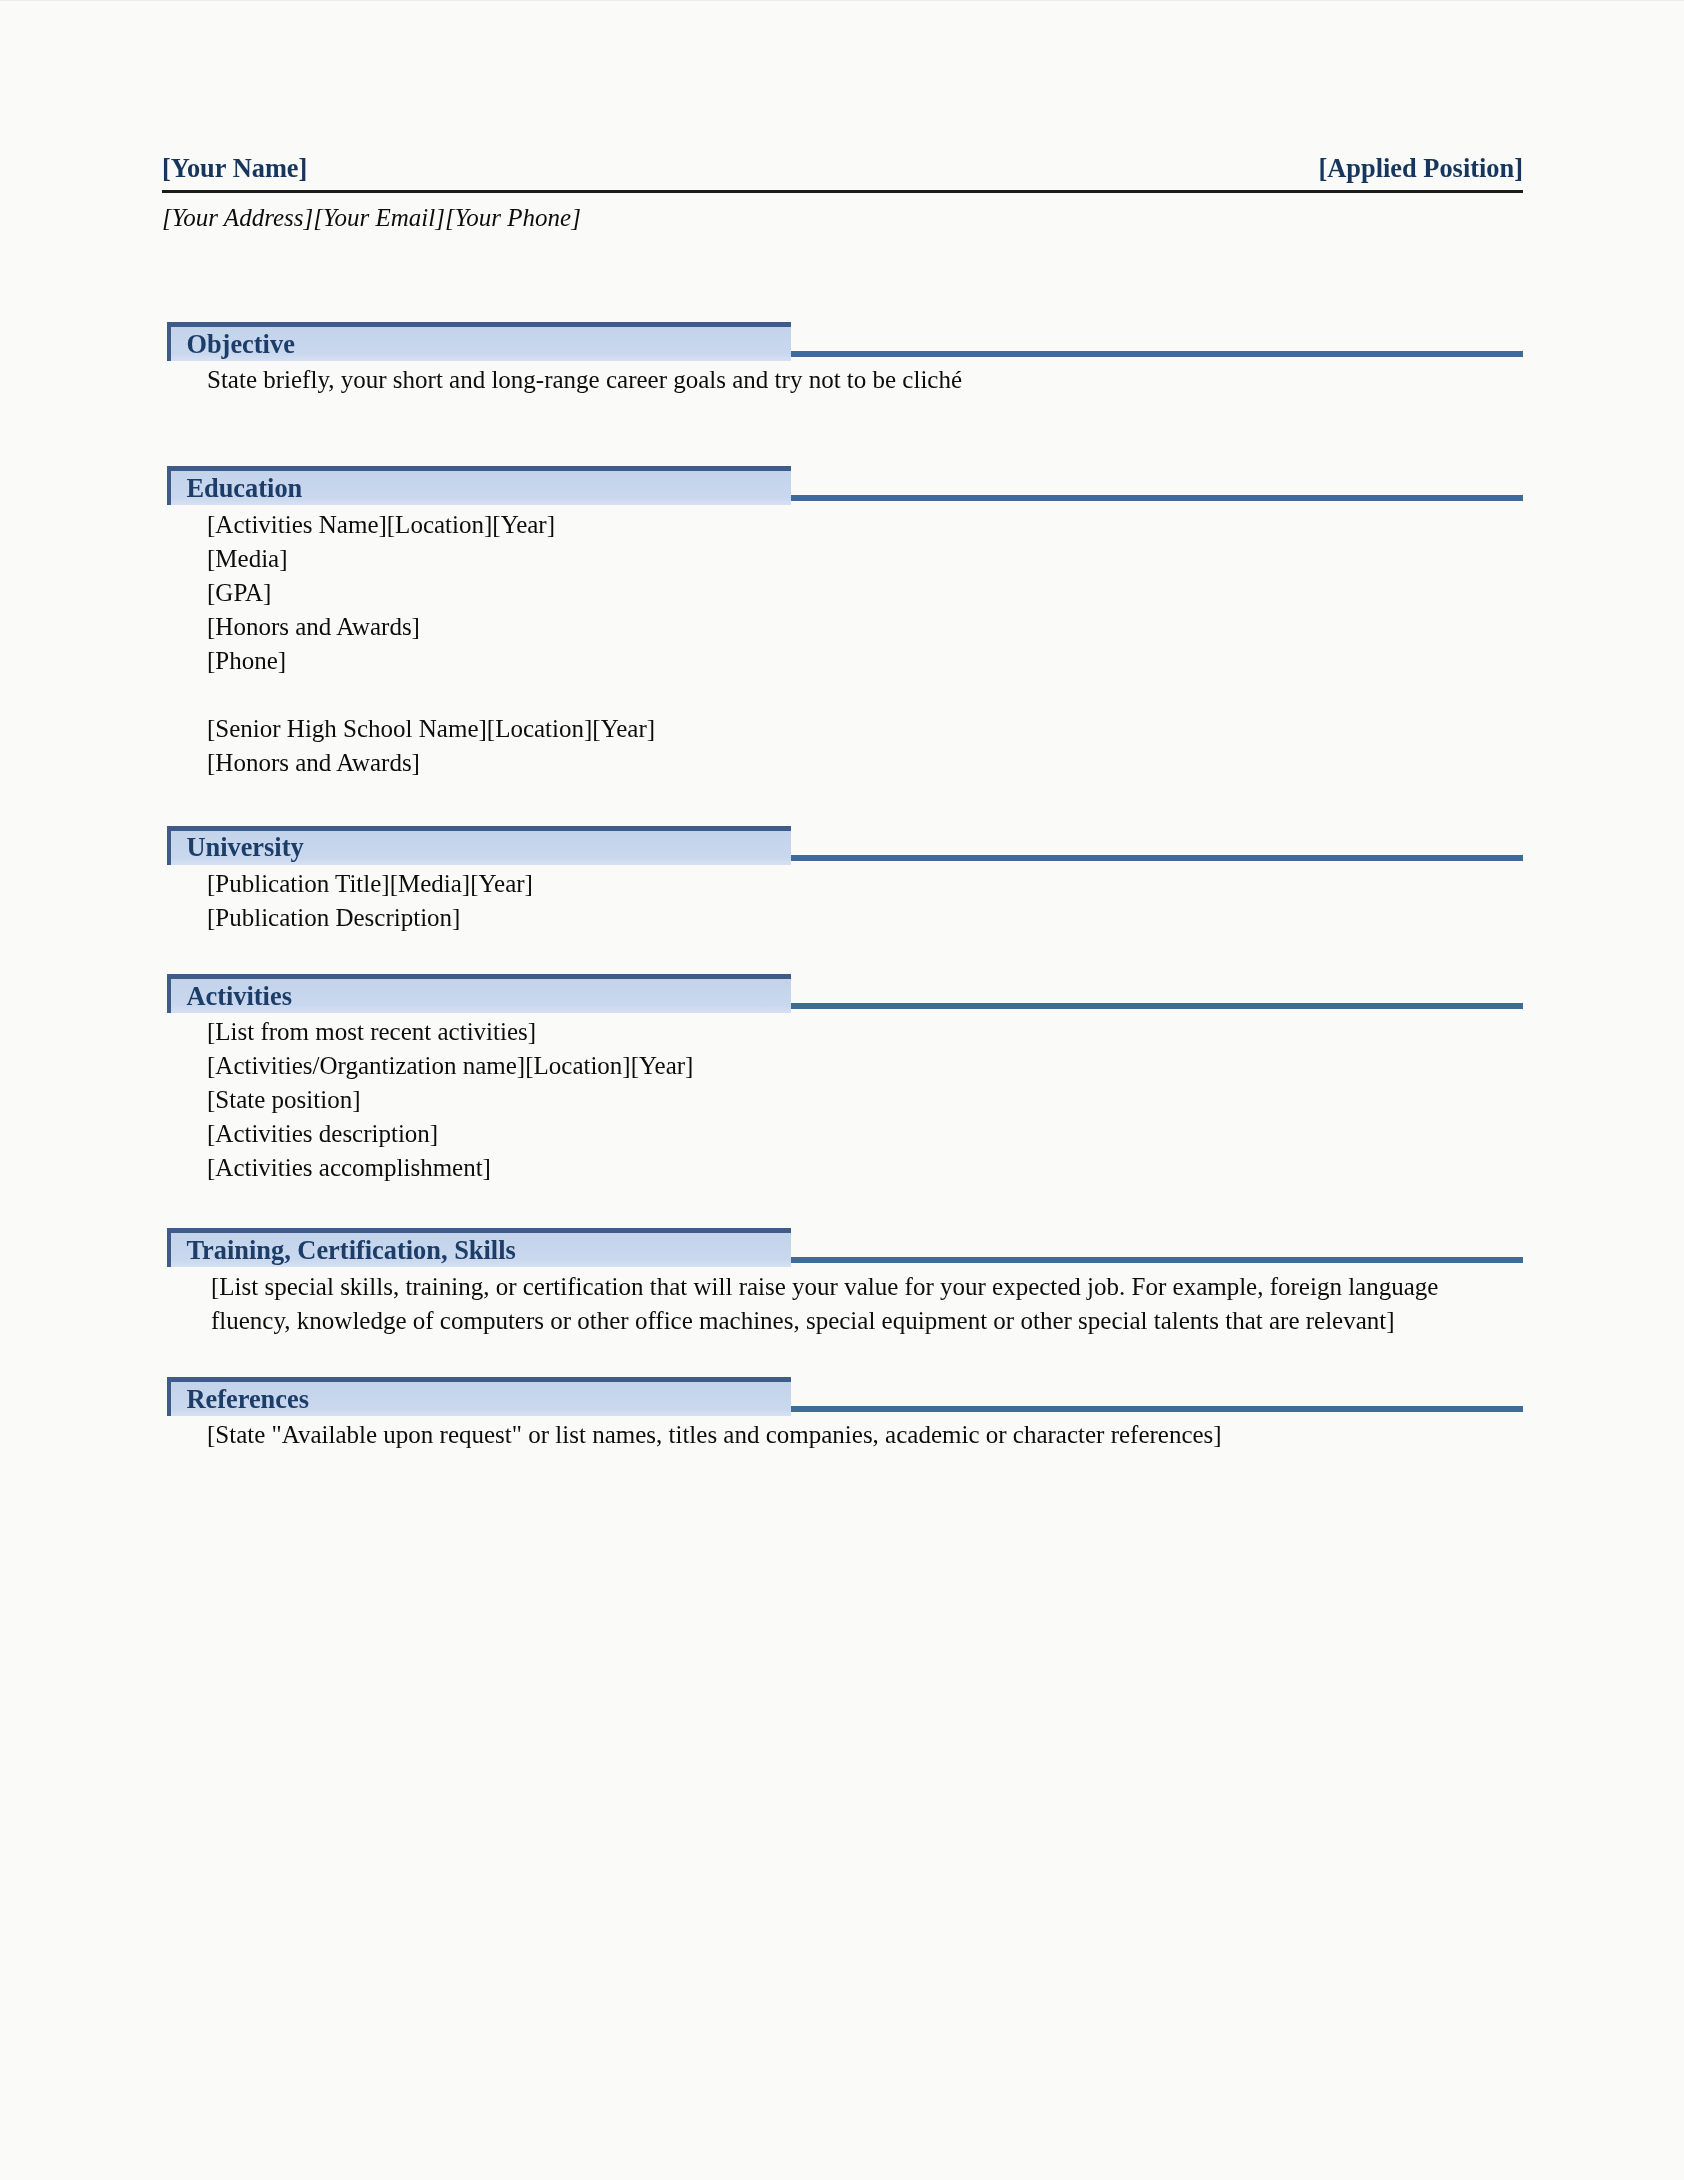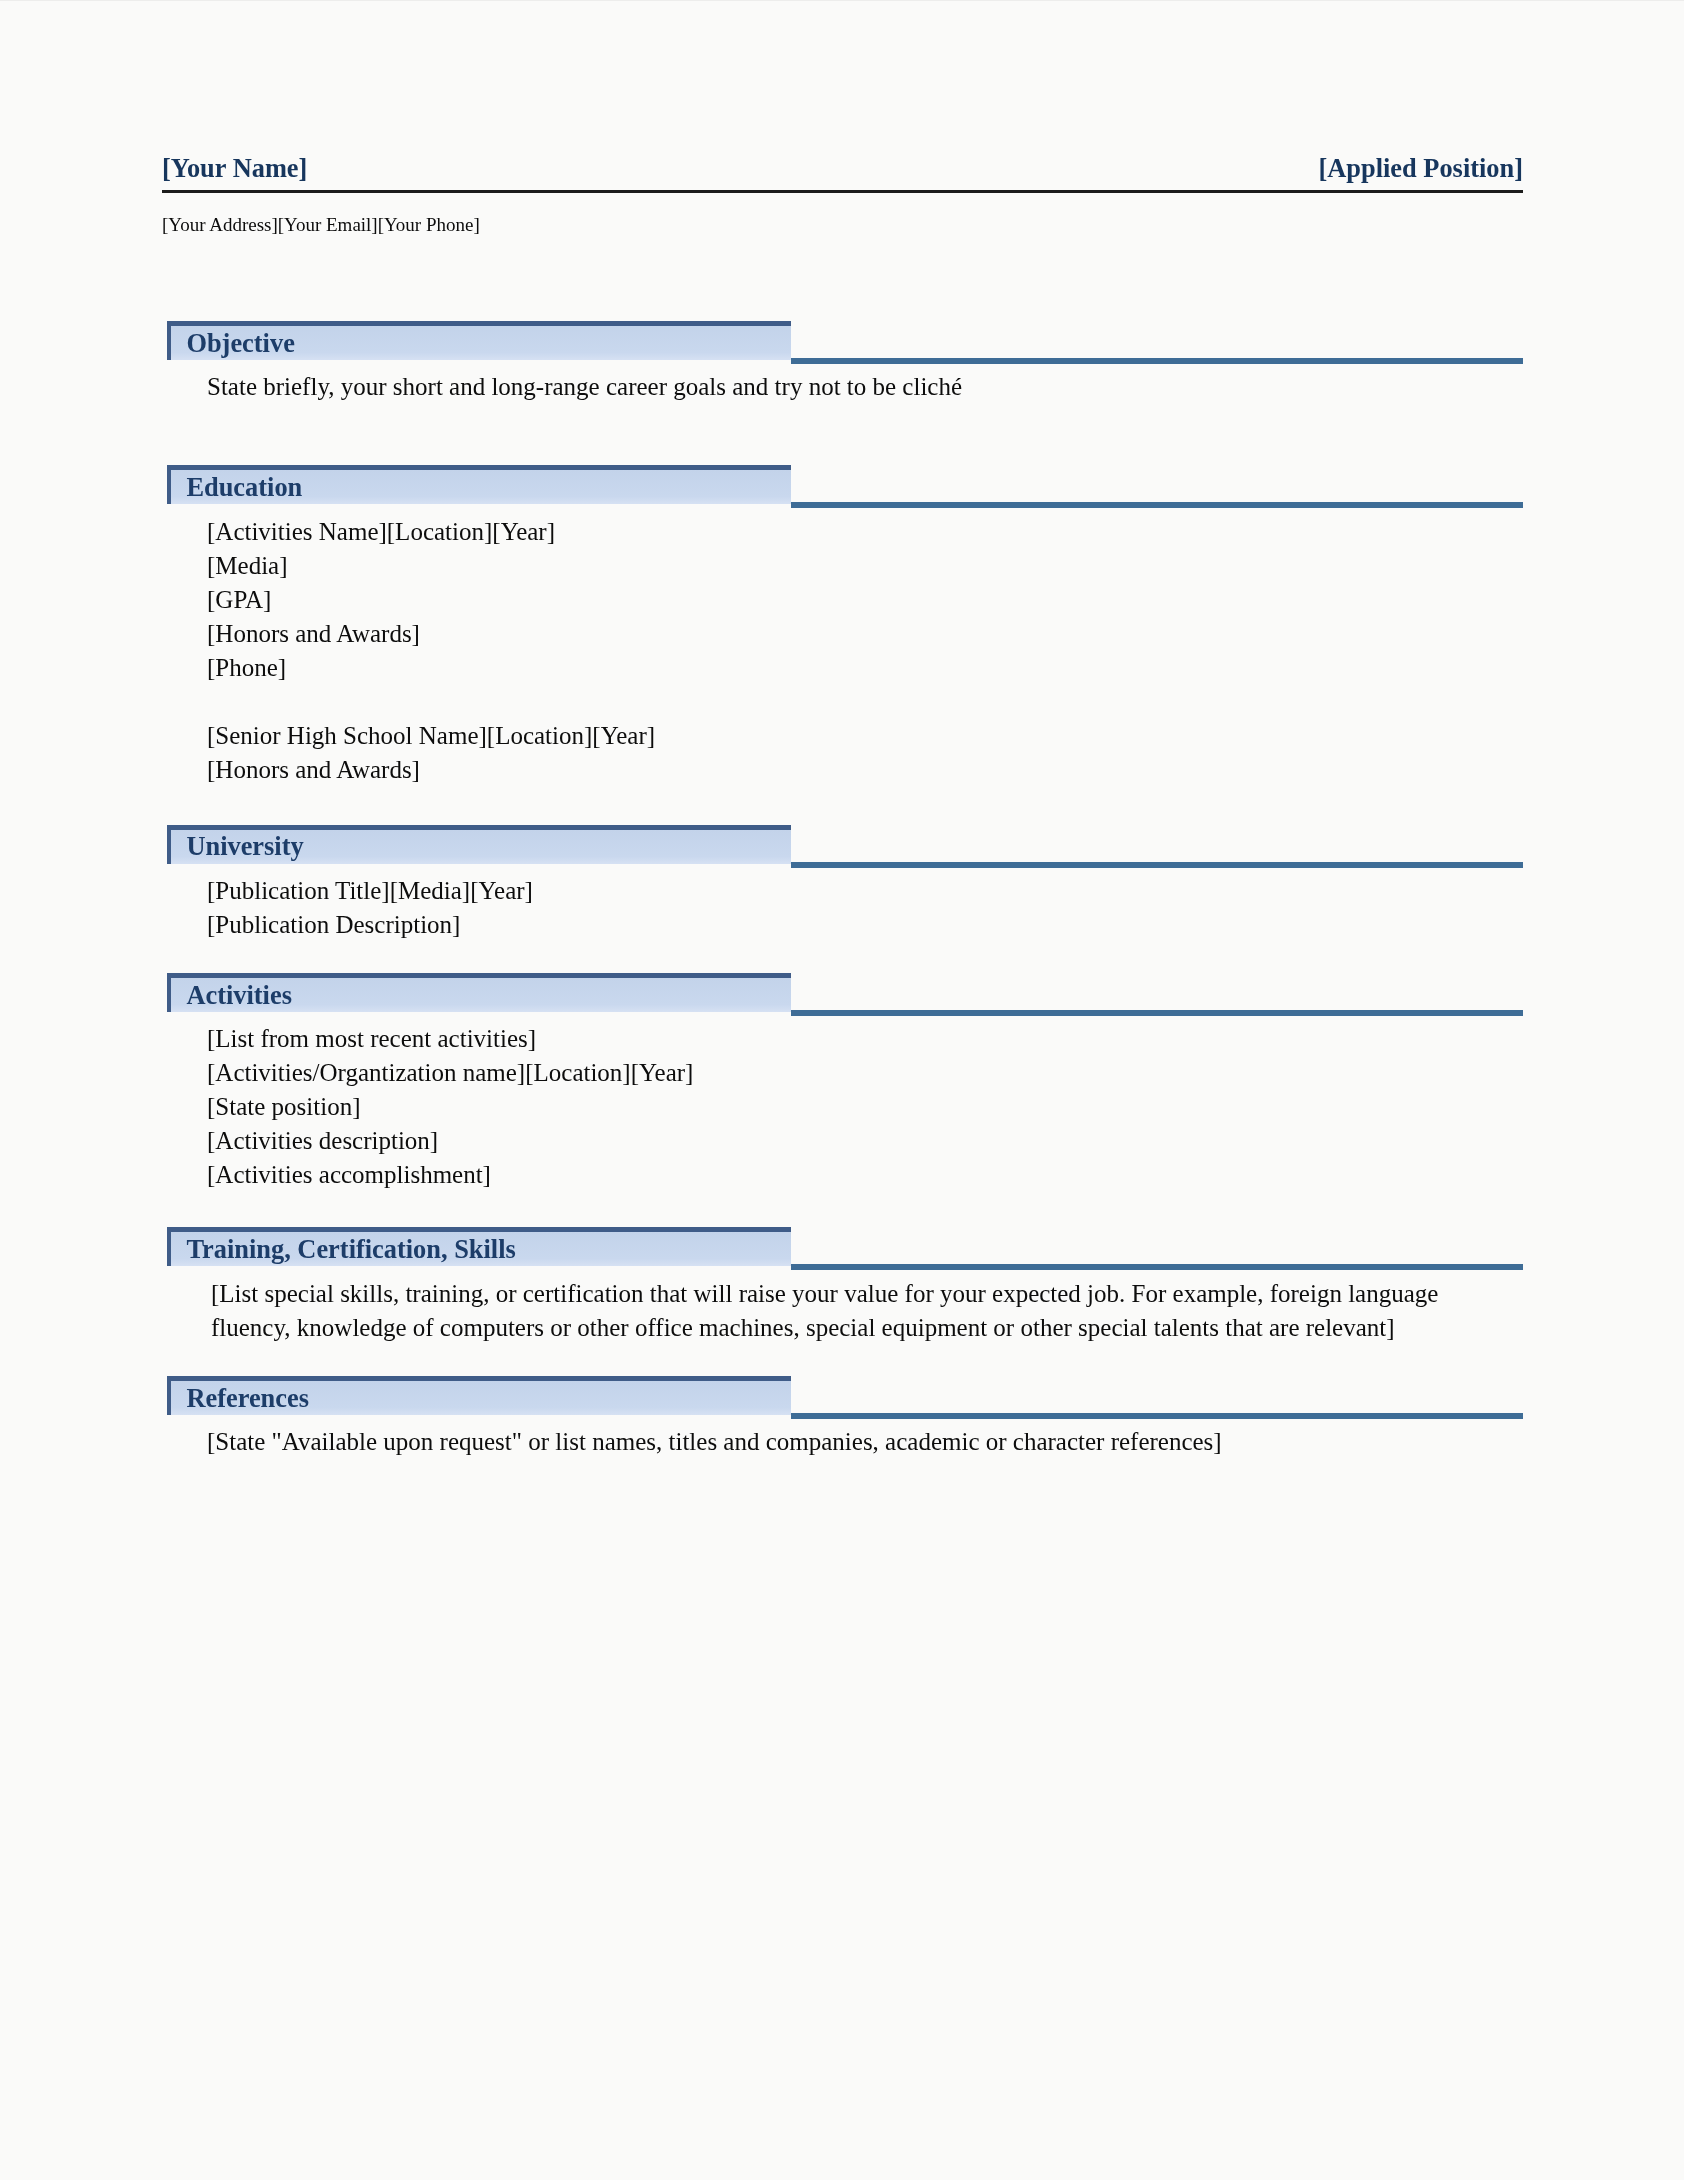--- a/index.html
+++ b/index.html
@@ -34,35 +34,36 @@
     font-size: 26.4px;
     line-height: 29px;
     color: #17365d;
   }
   .header-rule {
     margin-top: 6.8px;
     height: 3.4px;
     background: #1c1c1c;
   }
   .address {
-    margin-top: 17px;
-    font-size: 19px;
+    margin-top: 10px;
+    font-size: 25px;
     line-height: 29px;
     color: #0d0d0d;
+    font-style: italic;
   }
 
   
   .sec-header {
     position: relative;
     height: 39px;
   }
   .sec-box {
     position: absolute;
     left: 5.1px;
-    top: 0;
+    top: 8px;
     width: 624px;
     height: 39px;
     box-sizing: border-box;
     border-top: 5.1px solid #3f5c88;
     border-left: 4.3px solid #3f5c88;
     background: linear-gradient(180deg, #c3d3ea 0%, #c9d8ee 78%, #d6e1f3 100%);
     display: flex;
     align-items: center;
     padding-left: 15.3px;
   }

